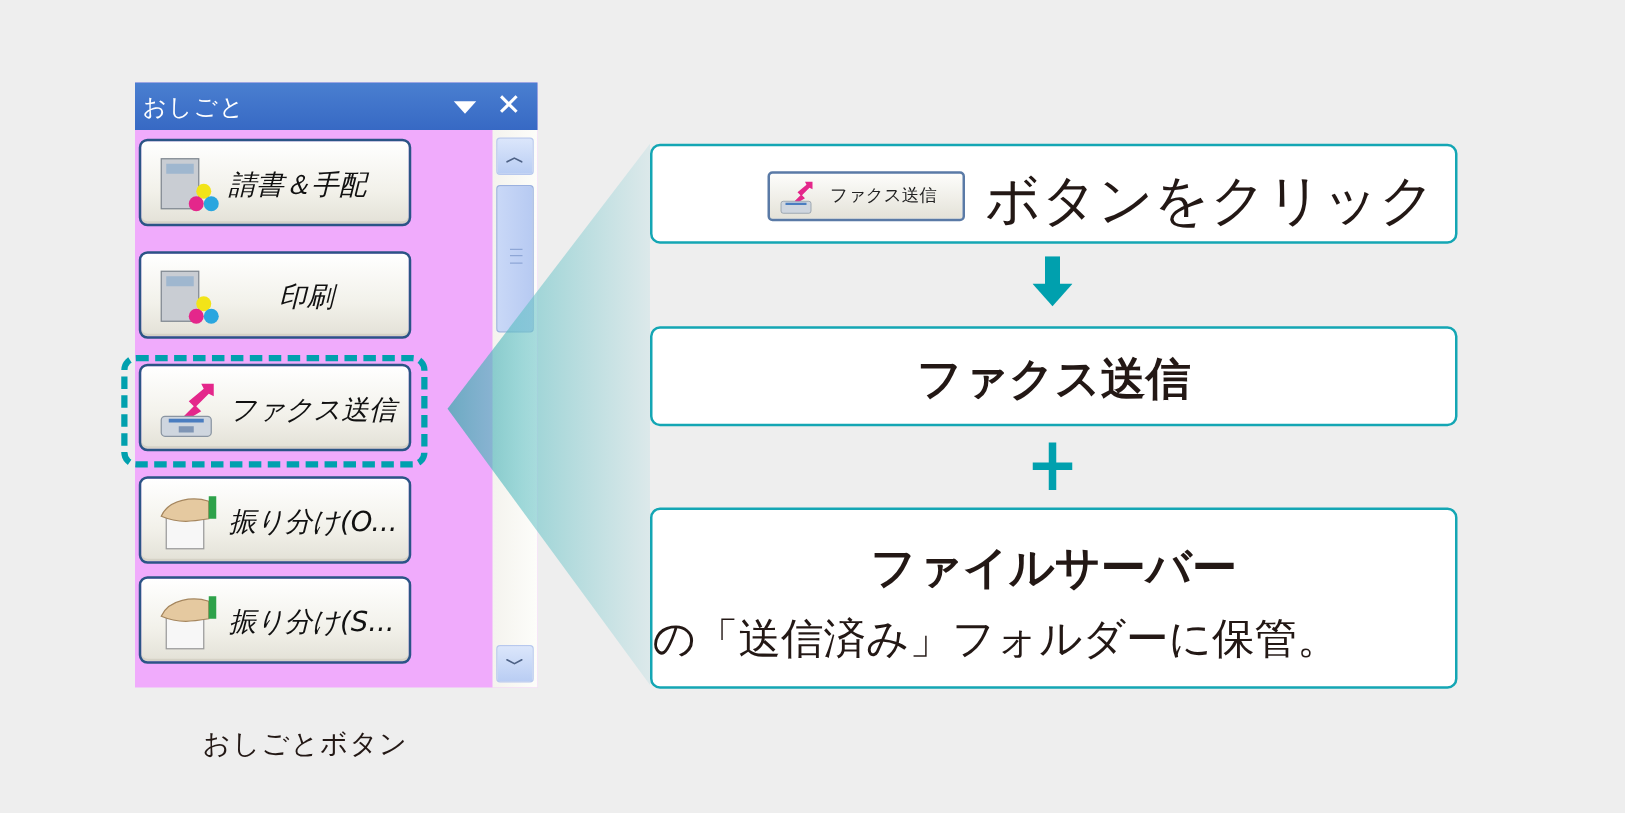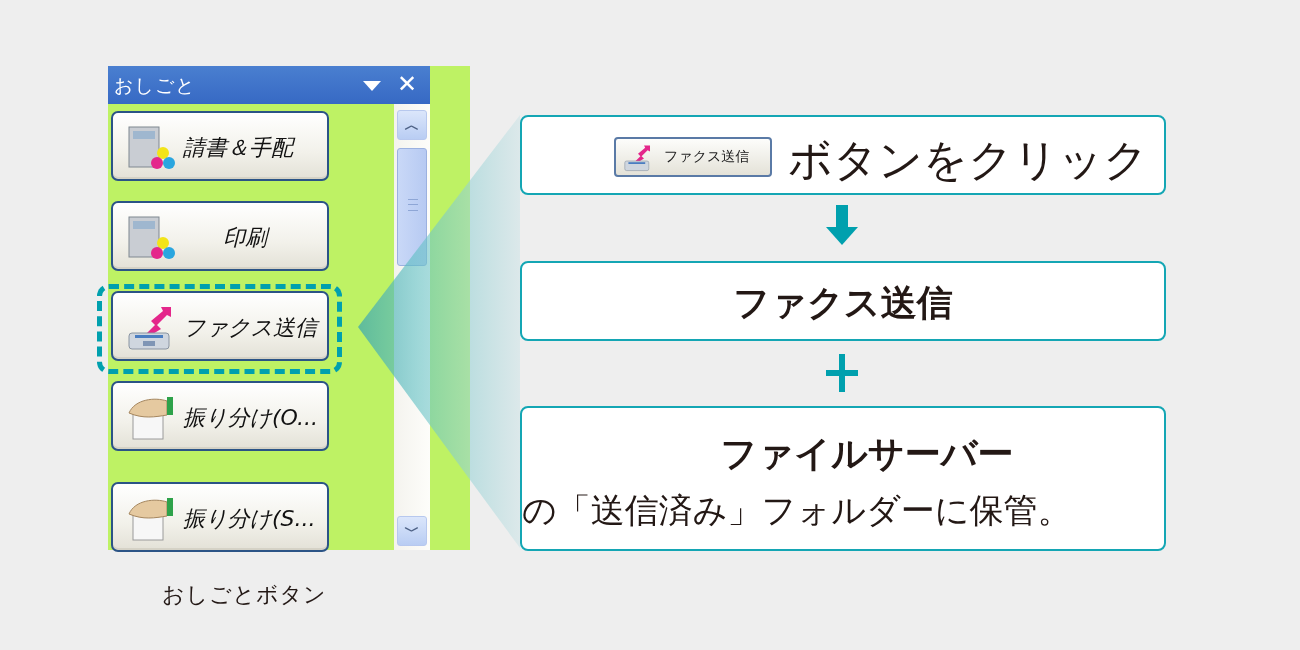--- a/index.html
+++ b/index.html
@@ -1,21 +1,21 @@
 <!DOCTYPE html>
 <html><head>
 <meta charset="utf-8">
 <style>
   html, body { margin:0; padding:0; }
   body {
     width:1300px; height:650px; background:#eeeeee; position:relative; overflow:hidden;
     font-family:"DejaVu Sans", sans-serif; color:#231815;
   }
   
-  .pane { position:absolute; left:108px; top:66px; width:322px; height:484px; background:#bef264;padding-left:40px; }
+  .pane { position:absolute; left:108px; top:66px; width:322px; height:484px; background:#f0abfc; }
   .pane-title {
     position:absolute; left:0; top:0; width:322px; height:38px;
     background:linear-gradient(#4a7fd0,#3769c4); color:#fff;
   }
   .pane-title .t { position:absolute; left:6px; top:7px; font-size:19px; letter-spacing:1px; }
   .pane-title .dd { position:absolute; left:255px; top:15px; width:0; height:0;
     border-left:9px solid transparent; border-right:9px solid transparent; border-top:10px solid #fff; }
   .pane-title .x { position:absolute; left:289px; top:4px; font-size:24px; font-weight:bold; }
   .pane-body { position:absolute; left:0; top:38px; width:286px; height:446px;font-style:italic; }
   .task-btn {
@@ -45,21 +45,21 @@
     border:2px solid #14a6b4; border-radius:8px; }
   .box1 { top:115px; height:80px; }
   .box2 { top:261px; height:80px; }
   .box3 { top:406px; height:145px; }
   .mini-btn { position:absolute; left:92px; top:20px; width:158px; height:40px; box-sizing:border-box;
     border:2px solid #5a7aa6; border-radius:4px; background:linear-gradient(#fdfdfb,#e4e2d8); }
   .mini-btn .lbl { position:absolute; left:48px; top:9px; font-size:14px; color:#222; white-space:nowrap; }
   .mini-btn .ico { position:absolute; left:6px; top:4px; width:32px; height:30px; }
   .box1 .txt { position:absolute; left:266px; top:14px; font-size:44px; white-space:nowrap; }
   .box2 .txt { position:absolute; left:0; width:100%; top:16px; text-align:center; font-size:36px; font-weight:bold; }
-  .box3 .t1 { position:absolute; left:0; width:100%; top:22px; text-align:center; font-size:36px; font-weight:bold;padding-left:24px; }
+  .box3 .t1 { position:absolute; left:0; width:100%; top:22px; text-align:center; font-size:36px; font-weight:bold; }
   .box3 .t2 { position:absolute; left:0; width:100%; top:80px; text-align:left; font-size:34px; }
   .arrow { position:absolute; left:826px; top:205px; width:32px; height:42px; }
   .plus { position:absolute; left:826px; top:352px; width:32px; height:42px; }
 </style>
 </head>
 <body>
 
 <svg class="callout" viewBox="0 0 1300 650">
   <defs>
     <linearGradient id="wg" x1="358" y1="0" x2="520" y2="0" gradientUnits="userSpaceOnUse">
@@ -107,21 +107,21 @@
       <span class="lbl">ファクス送信</span>
     </div>
     <div class="task-btn" style="top:277px">
       <svg class="ico" viewBox="0 0 52 50">
         <rect x="8" y="20" width="30" height="26" fill="#f7f7f7" stroke="#9a9a9a"></rect>
         <path d="M4 20 C10 6 30 4 42 8 L42 22 C30 24 18 26 4 20 Z" fill="#e5c9a0" stroke="#a5865e"></path>
         <rect x="42" y="4" width="6" height="18" fill="#2ea24a"></rect>
       </svg>
       <span class="lbl">振り分け(O...</span>
     </div>
-    <div class="task-btn" style="top:378px">
+    <div class="task-btn" style="top:357px">
       <svg class="ico" viewBox="0 0 52 50">
         <rect x="8" y="20" width="30" height="26" fill="#f7f7f7" stroke="#9a9a9a"></rect>
         <path d="M4 20 C10 6 30 4 42 8 L42 22 C30 24 18 26 4 20 Z" fill="#e5c9a0" stroke="#a5865e"></path>
         <rect x="42" y="4" width="6" height="18" fill="#2ea24a"></rect>
       </svg>
       <span class="lbl">振り分け(S...</span>
     </div>
   </div>
   <div class="scrollbar">
     <div class="sb-btn" style="top:6px">︿</div>

